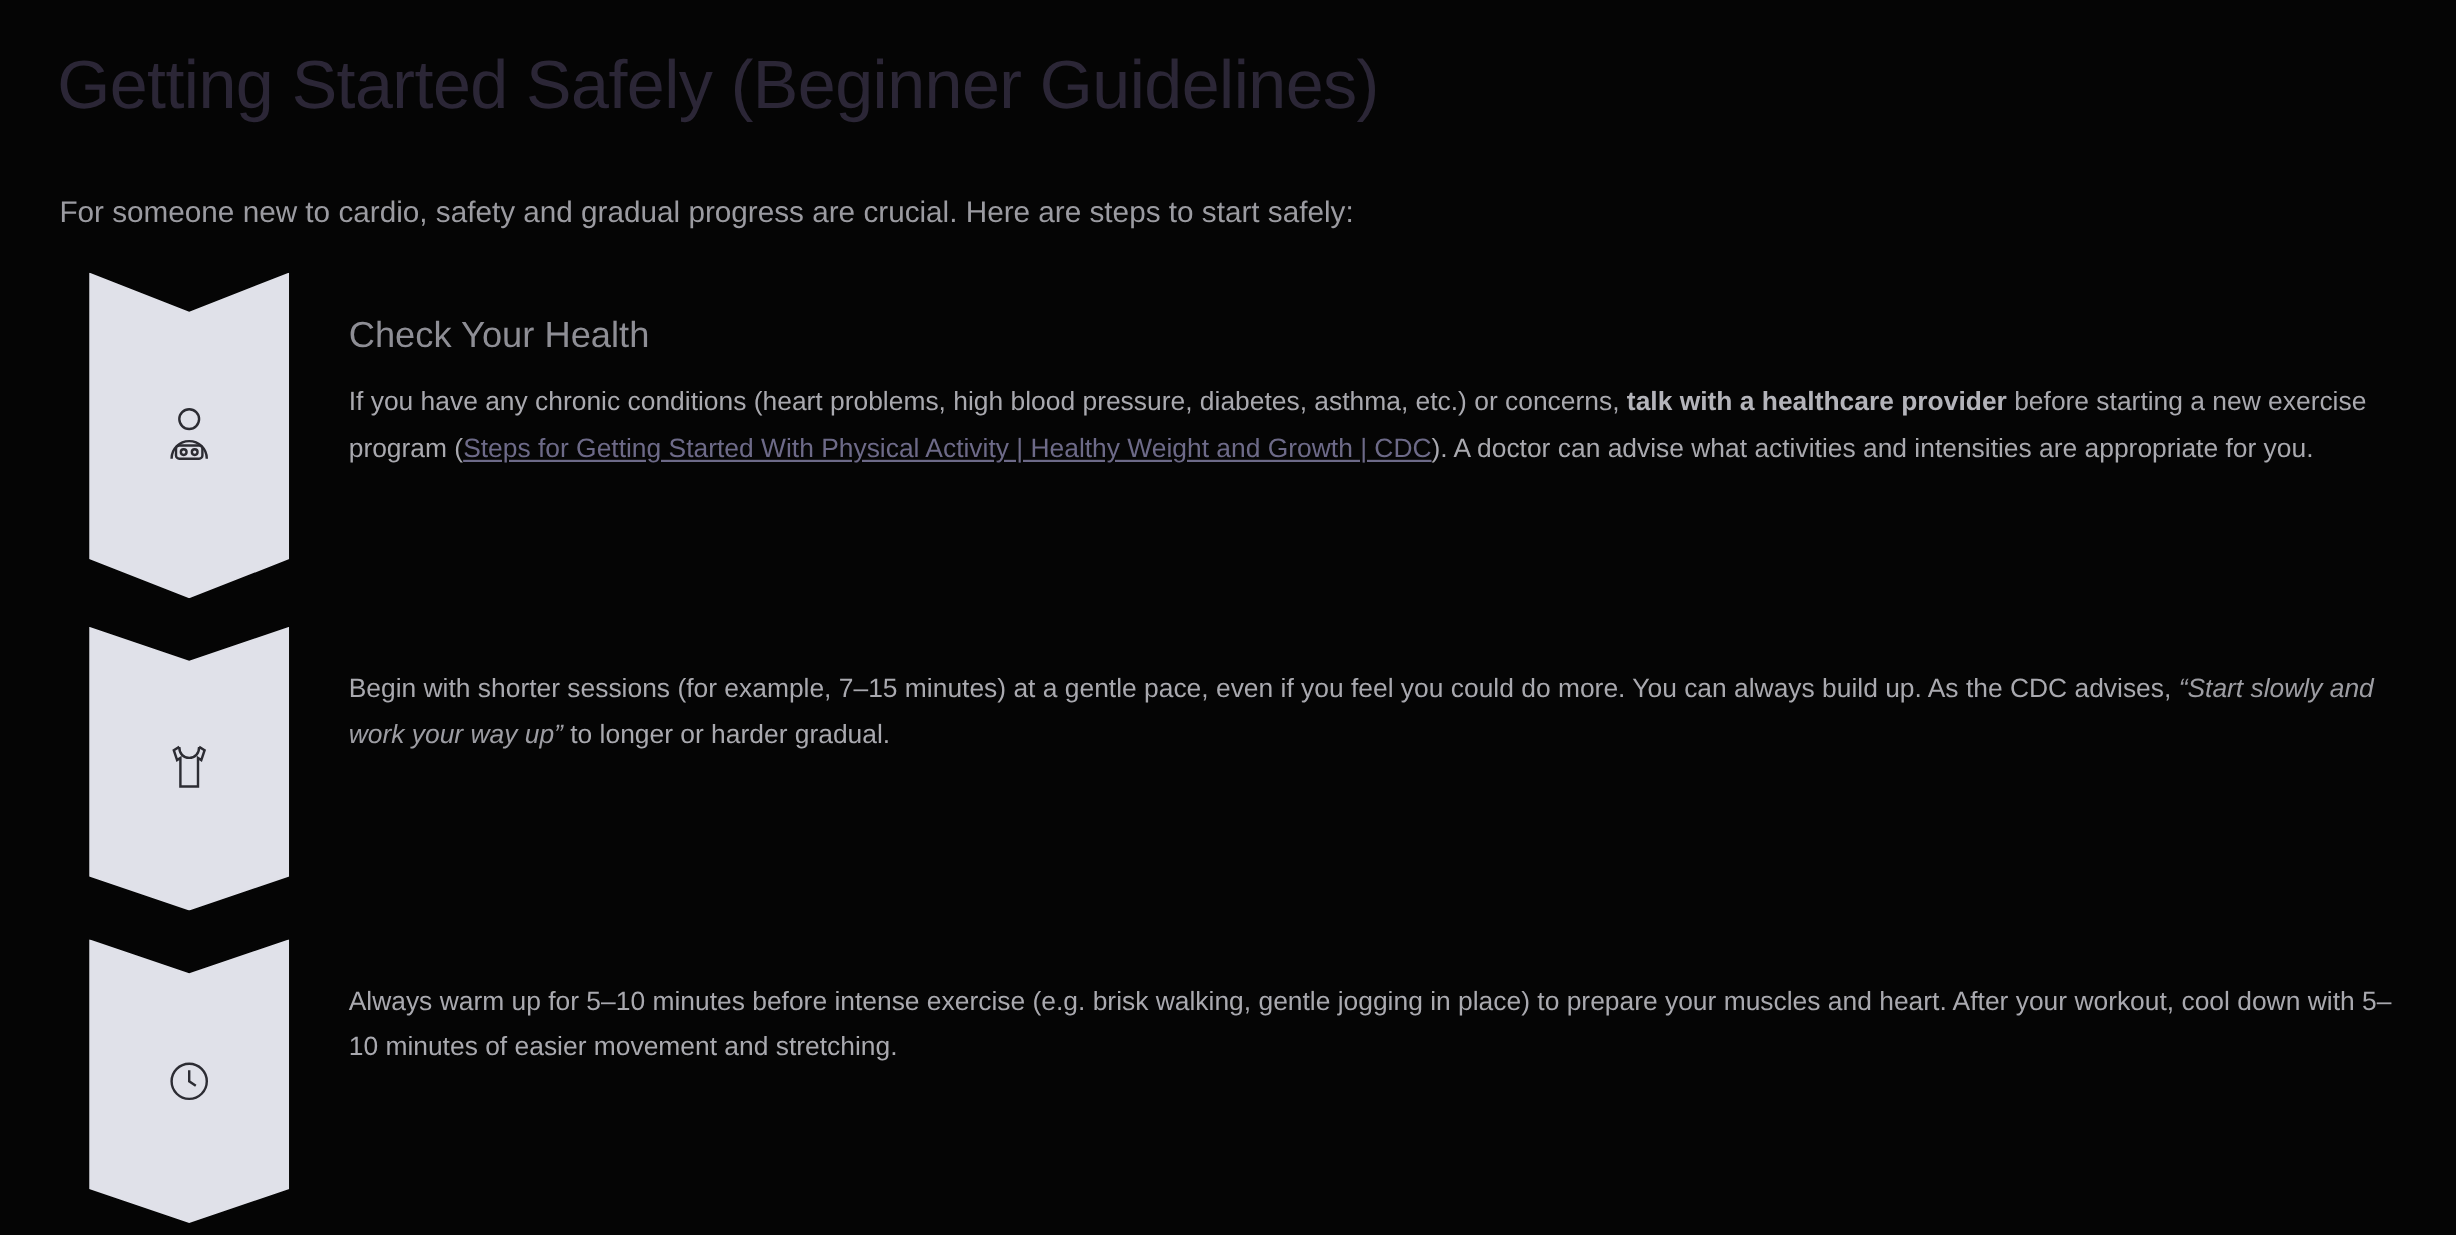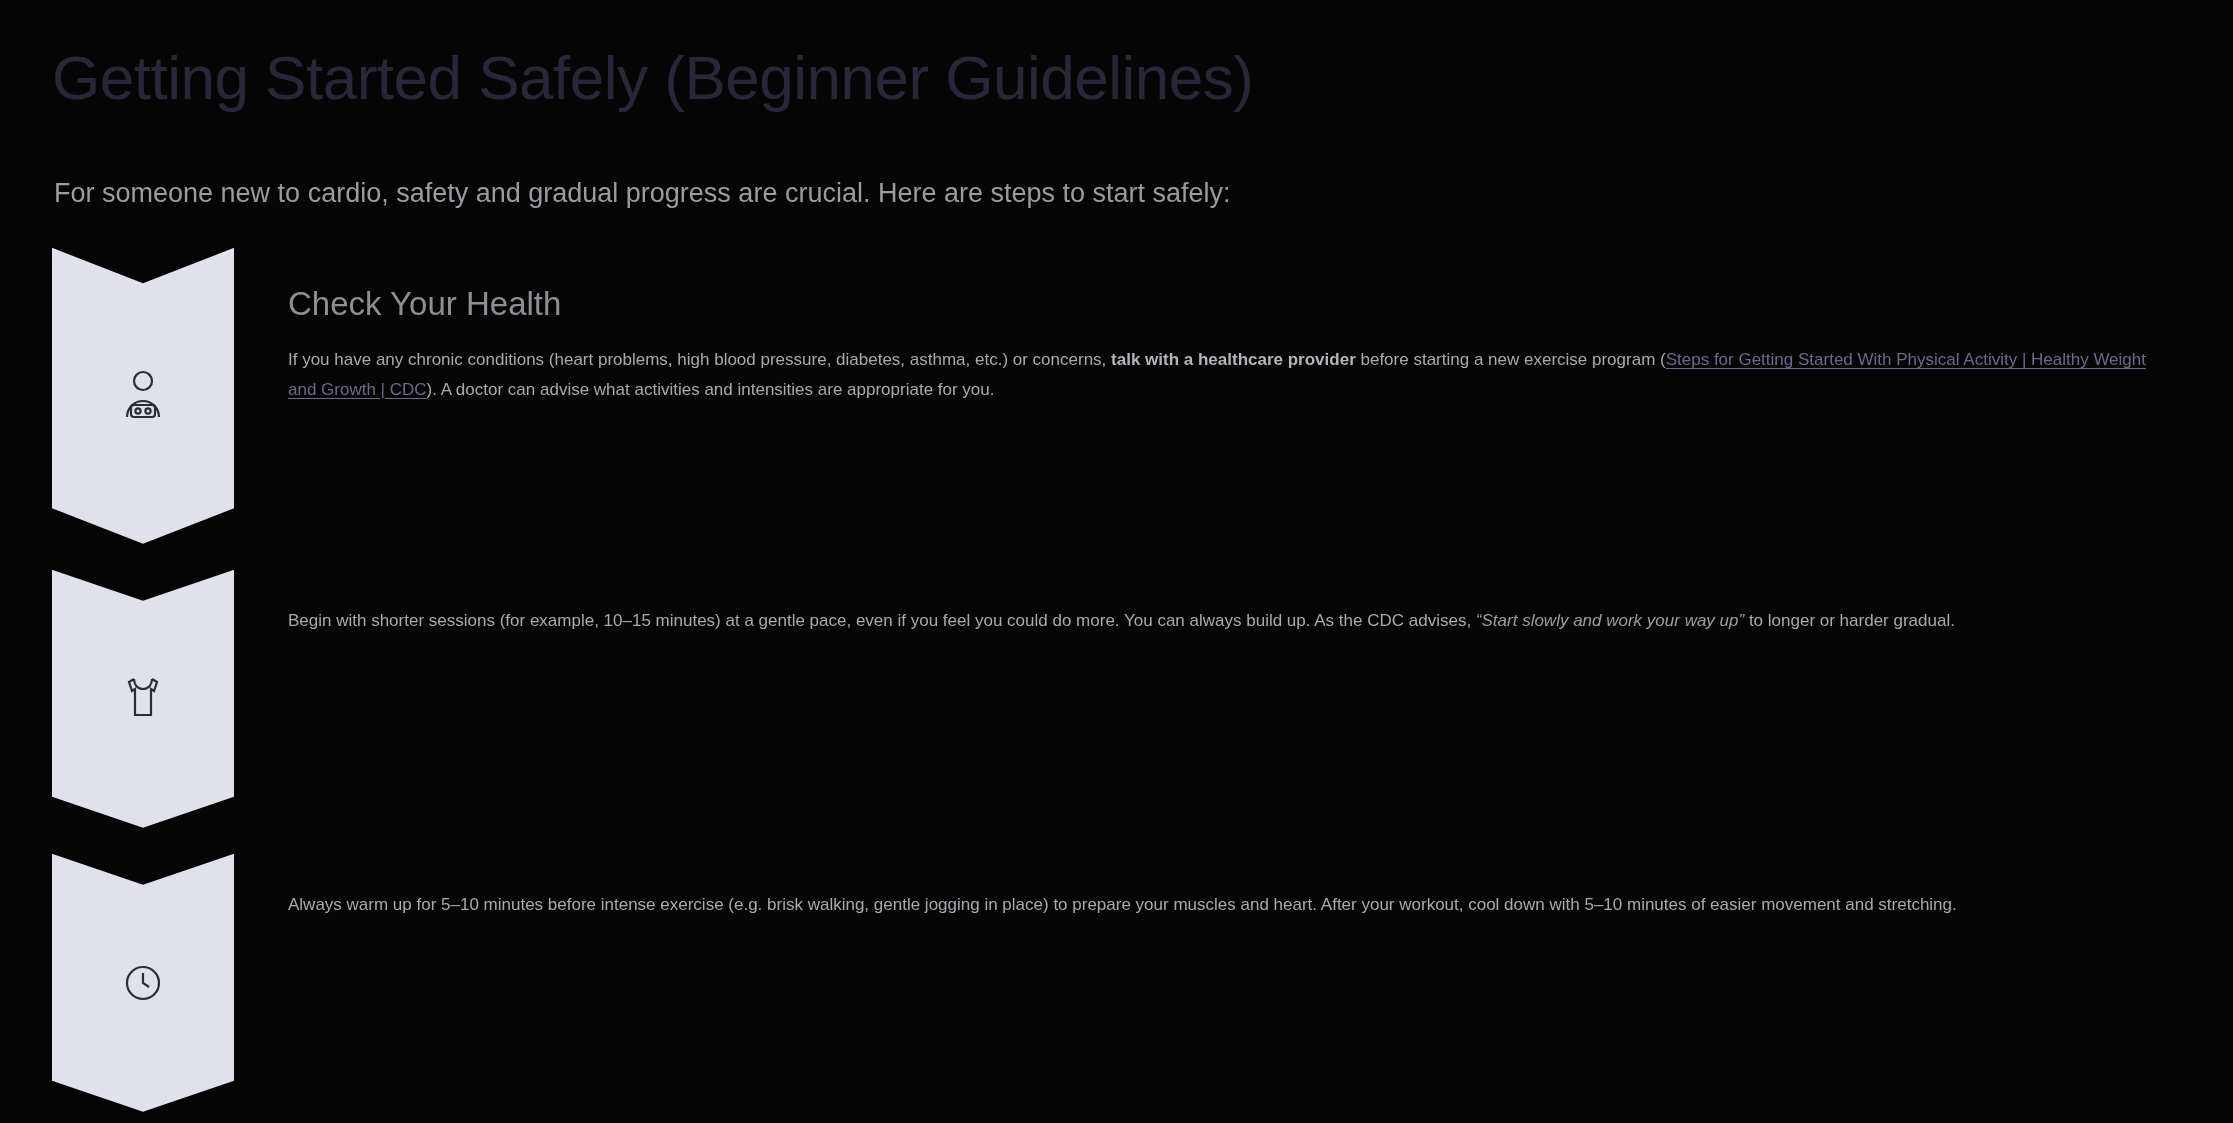--- a/index.html
+++ b/index.html
@@ -48,20 +48,21 @@
 
   .steps {
     margin-top: 34px;
   }
 
   .step {
     position: relative;
     display: flex;
     align-items: flex-start;
     margin-bottom: 26px;
+    justify-content: flex-end;
   }
 
   .chevron-wrap {
     width: 182px;
     flex: 0 0 182px;
     position: relative;
     display: flex;
     align-items: center;
     justify-content: center;
   }
@@ -90,21 +91,21 @@
 
   .step-heading {
     font-size: 33px;
     font-weight: 400;
     color: #8e8e95;
     margin: 0 0 22px 0;
     line-height: 1.2;
   }
 
   .step-text {
-    font-size: 17px;
+    font-size: 24px;
     line-height: 1.72;
     color: #a9a9af;
     margin: 0;
   }
 
   .step-text .strong { font-weight: 700; color: #b4b4ba; }
   .step-text .italic { font-style: italic; color: #9d9da3; }
 
   a.cite {
     color: #6d6a88;
@@ -159,21 +160,21 @@
           <div class="chevron h2">
             <span class="chev-icon">
               <svg width="44" height="52" viewBox="0 0 44 52" fill="none" stroke="#2c2c33" stroke-width="2.2">
                 <path d="M13 6c0 6 3.6 10 9 10s9-4 9-10"></path>
                 <path d="M13 6l-5 3 3 9 3-2v26h16V16l3 2 3-9-5-3"></path>
               </svg>
             </span>
           </div>
         </div>
         <div class="step-body">
-          <p class="step-text"><span>Begin with shorter sessions (for example, 10–15 minutes) at a gentle pace, even if you feel you could do more. You can always build up. As the CDC advises, </span><span class="italic">“Start slowly and work your way up”</span><span> to longer or harder gradual.</span></p>
+          <p class="step-text"><span>Begin with shorter sessions (for example, 7–15 minutes) at a gentle pace, even if you feel you could do more. You can always build up. As the CDC advises, </span><span class="italic">“Start slowly and work your way up”</span><span> to longer or harder gradual.</span></p>
         </div>
       </div>
 
       <div class="step">
         <div class="chevron-wrap">
           <div class="chevron h3">
             <span class="chev-icon">
               <svg width="44" height="44" viewBox="0 0 44 44" fill="none" stroke="#2c2c33" stroke-width="2.2">
                 <circle cx="22" cy="22" r="16"></circle>
                 <path d="M22 12v10l6 4"></path>

